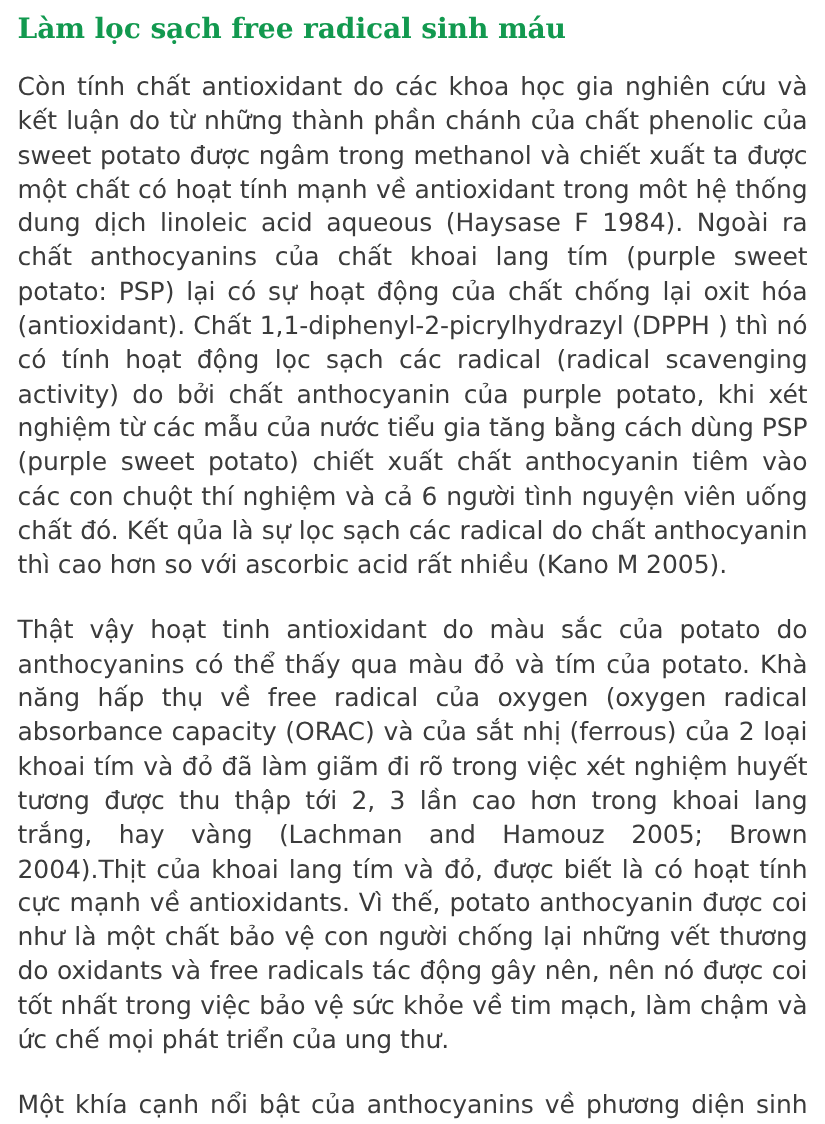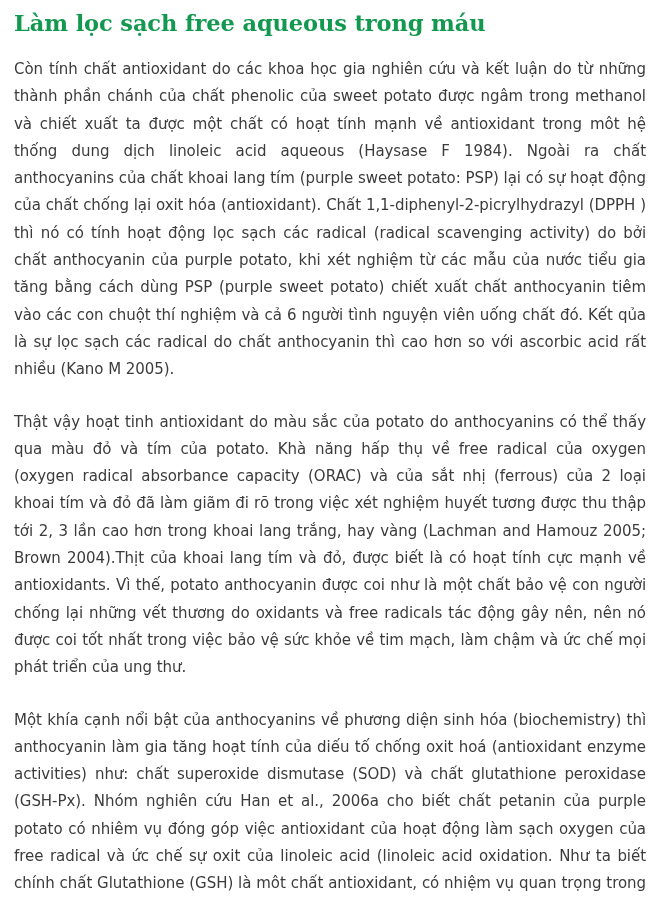--- a/index.html
+++ b/index.html
@@ -33,21 +33,21 @@
     margin: 0;
     padding-top: 10px;
     letter-spacing: -0.1px;
     white-space: nowrap;
   }
   .body-block {
     margin-top: 20px;
   }
   p.para {
     margin: 0 0 25px 0;
-    font-size: 15px;
+    font-size: 20px;
     line-height: 27.3px;
     color: #3b3b3b;
     text-align: justify;
     text-justify: inter-word;
     letter-spacing: -0.05px;
     word-spacing: 0px;
     hyphens: none;
   }
   p.para:last-child {
     margin-bottom: 0;
@@ -59,21 +59,21 @@
     right: 0;
     bottom: 0;
     height: 0;
   }
 </style>
 </head>
 <body>
 
 <div class="page">
 
-  <h1 class="doc-title">Làm lọc sạch free aqueous trong máu</h1>
+  <h1 class="doc-title">Làm lọc sạch free radical sinh máu</h1>
 
   <div class="body-block">
     <p class="para">Còn tính chất antioxidant do các khoa học gia nghiên cứu và kết luận do từ những thành phần chánh của chất phenolic của sweet potato được ngâm trong methanol và chiết xuất ta được một chất có hoạt tính mạnh về antioxidant trong môt hệ thống dung dịch linoleic acid aqueous (Haysase F 1984). Ngoài ra chất anthocyanins của chất khoai lang tím (purple sweet potato: PSP) lại có sự hoạt động của chất chống lại oxit hóa (antioxidant). Chất 1,1-diphenyl-2-picrylhydrazyl (DPPH ) thì nó có tính hoạt động lọc sạch các radical (radical scavenging activity) do bởi chất anthocyanin của purple potato, khi xét nghiệm từ các mẫu của nước tiểu gia tăng bằng cách dùng PSP (purple sweet potato) chiết xuất chất anthocyanin tiêm vào các con chuột thí nghiệm và cả 6 người tình nguyện viên uống chất đó. Kết qủa là sự lọc sạch các radical do chất anthocyanin thì cao hơn so với ascorbic acid rất nhiều (Kano M 2005).</p>
 
     <p class="para">Thật vậy hoạt tinh antioxidant do màu sắc của potato do anthocyanins có thể thấy qua màu đỏ và tím của potato. Khà năng hấp thụ về free radical của oxygen (oxygen radical absorbance capacity (ORAC) và của sắt nhị (ferrous) của 2 loại khoai tím và đỏ đã làm giãm đi rõ trong việc xét nghiệm huyết tương được thu thập tới 2, 3 lần cao hơn trong khoai lang trắng, hay vàng (Lachman and Hamouz 2005; Brown 2004).Thịt của khoai lang tím và đỏ, được biết là có hoạt tính cực mạnh về antioxidants. Vì thế, potato anthocyanin được coi như là một chất bảo vệ con người chống lại những vết thương do oxidants và free radicals tác động gây nên, nên nó được coi tốt nhất trong việc bảo vệ sức khỏe về tim mạch, làm chậm và ức chế mọi phát triển của ung thư.</p>
 
     <p class="para">Một khía cạnh nổi bật của anthocyanins về phương diện sinh hóa (biochemistry) thì anthocyanin làm gia tăng hoạt tính của diếu tố chống oxit hoá (antioxidant enzyme activities) như: chất superoxide dismutase (SOD) và chất glutathione peroxidase (GSH-Px). Nhóm nghiên cứu Han et al., 2006a cho biết chất petanin của purple potato có nhiêm vụ đóng góp việc antioxidant của hoạt động làm sạch oxygen của free radical và ức chế sự oxit của linoleic acid (linoleic acid oxidation. Như ta biết chính chất Glutathione (GSH) là môt chất antioxidant, có nhiệm vụ quan trọng trong việc ngăn ngừa</p>
   </div>
 
   <div class="clip-bottom"></div>

